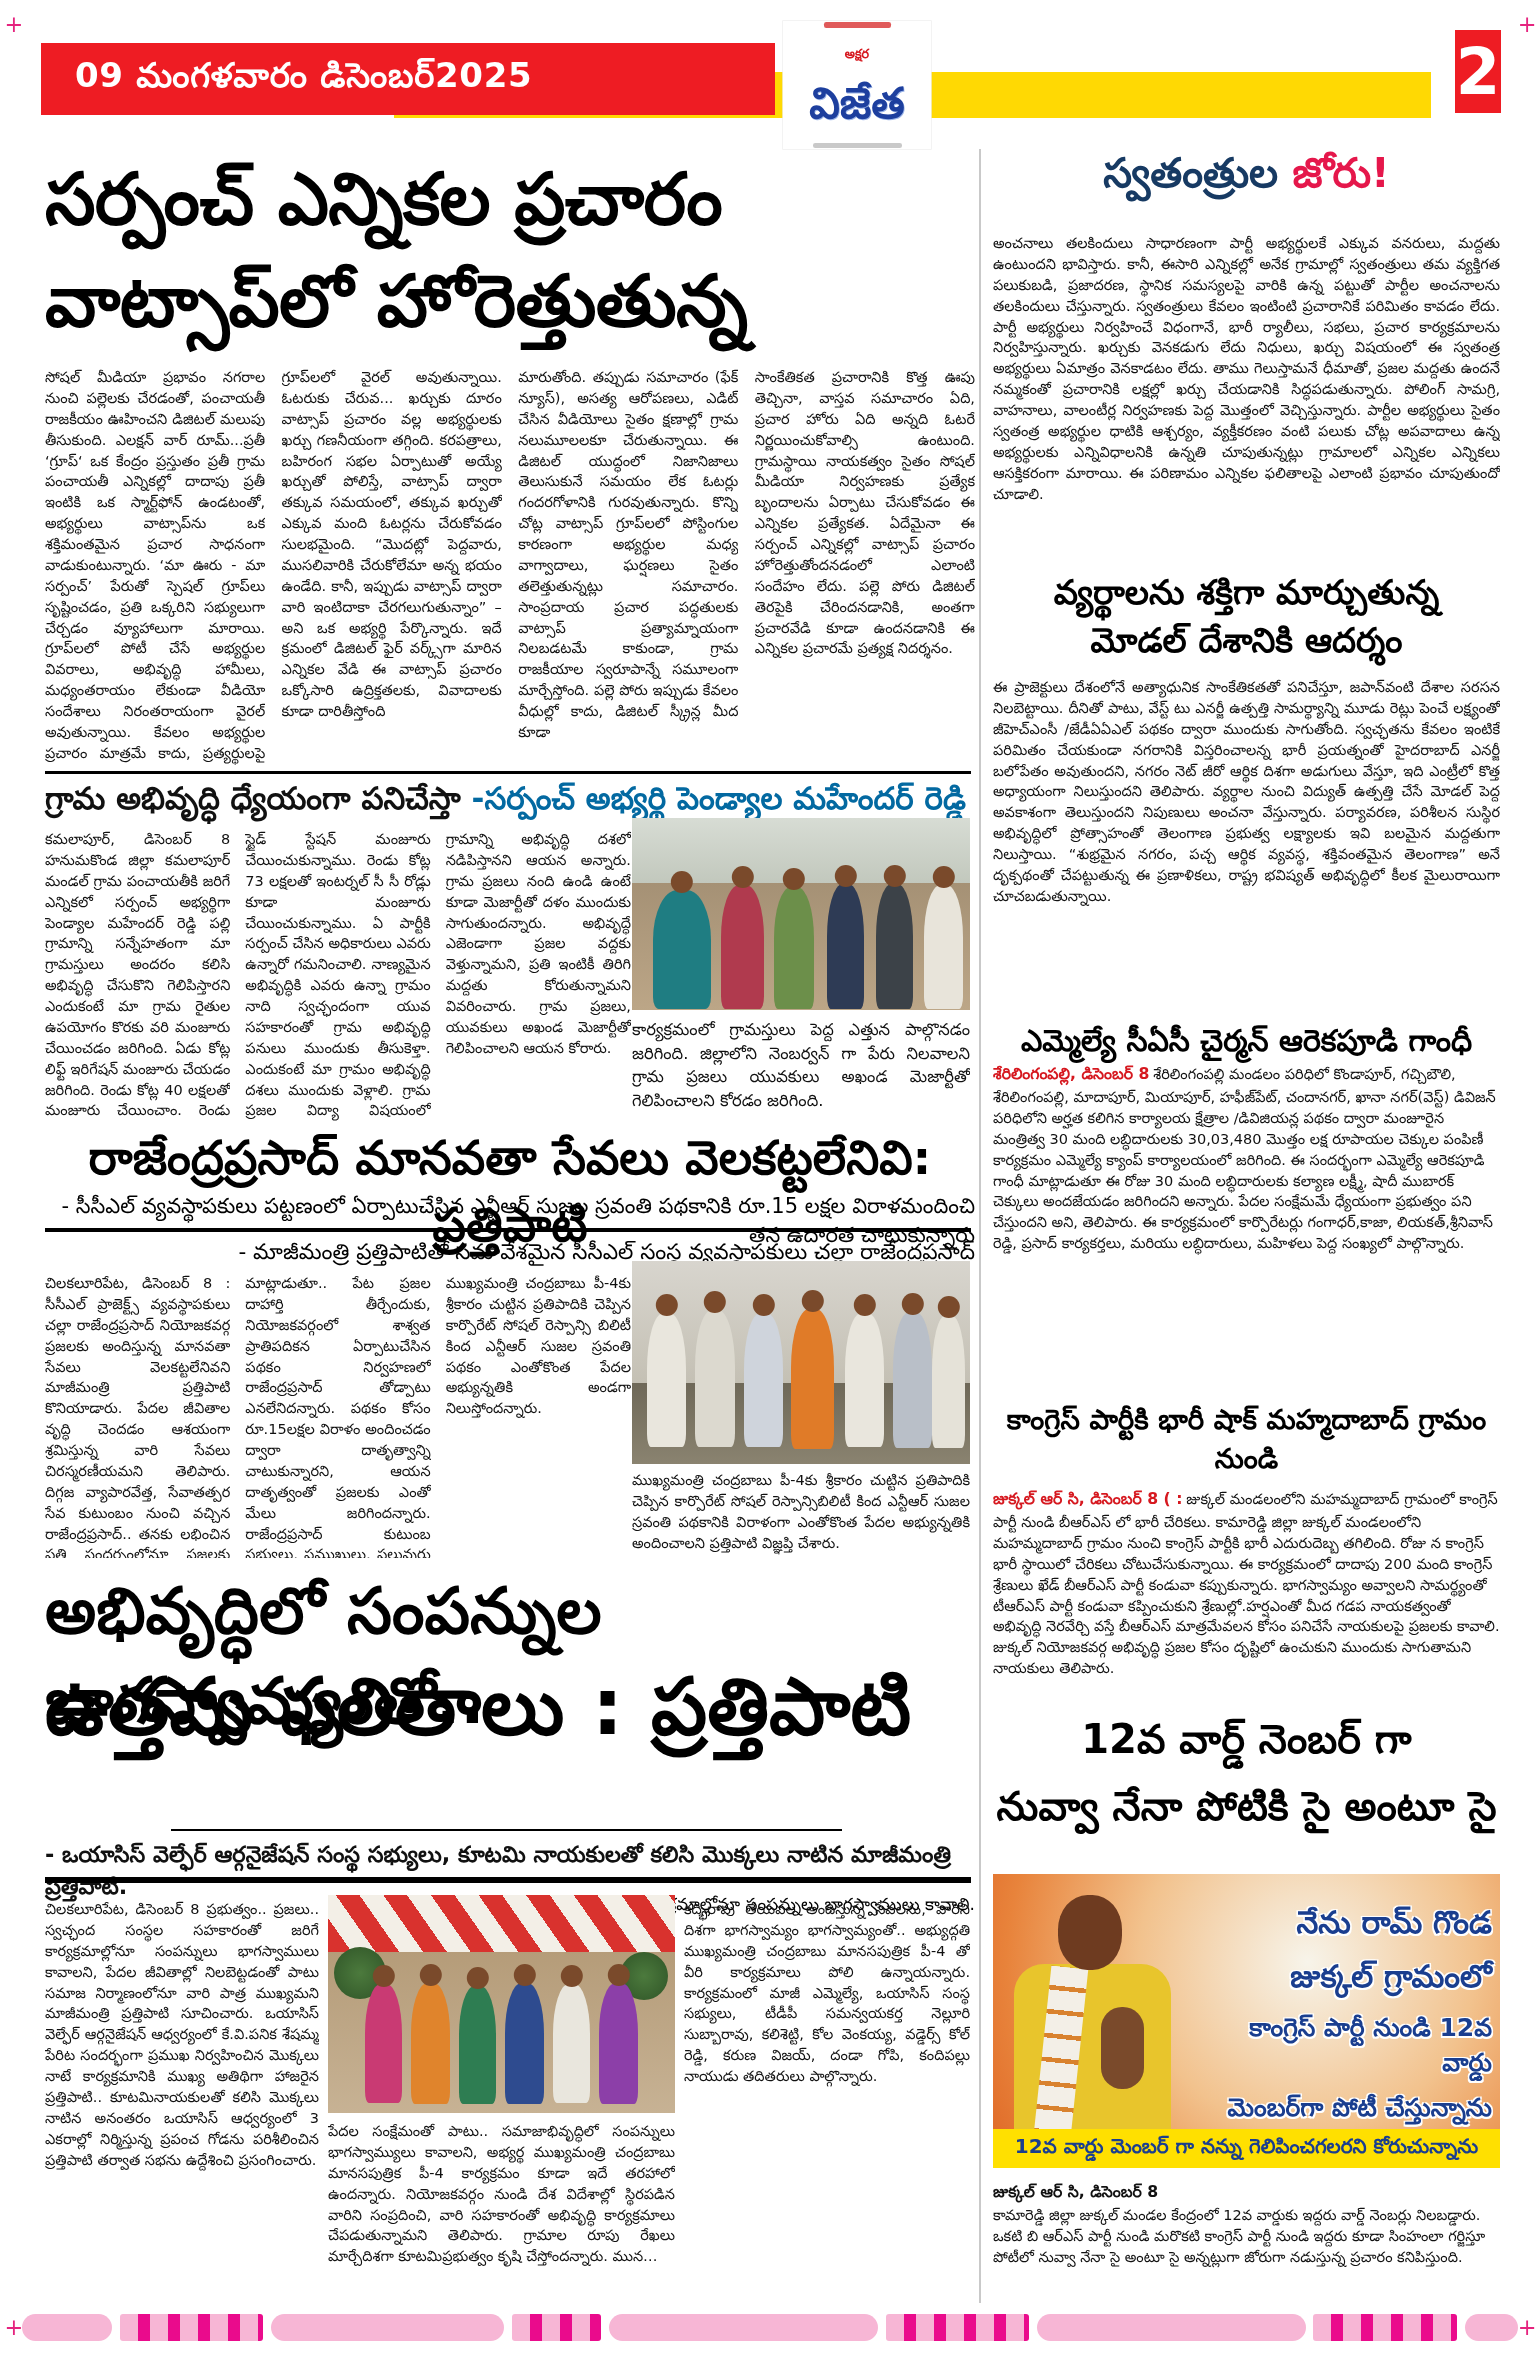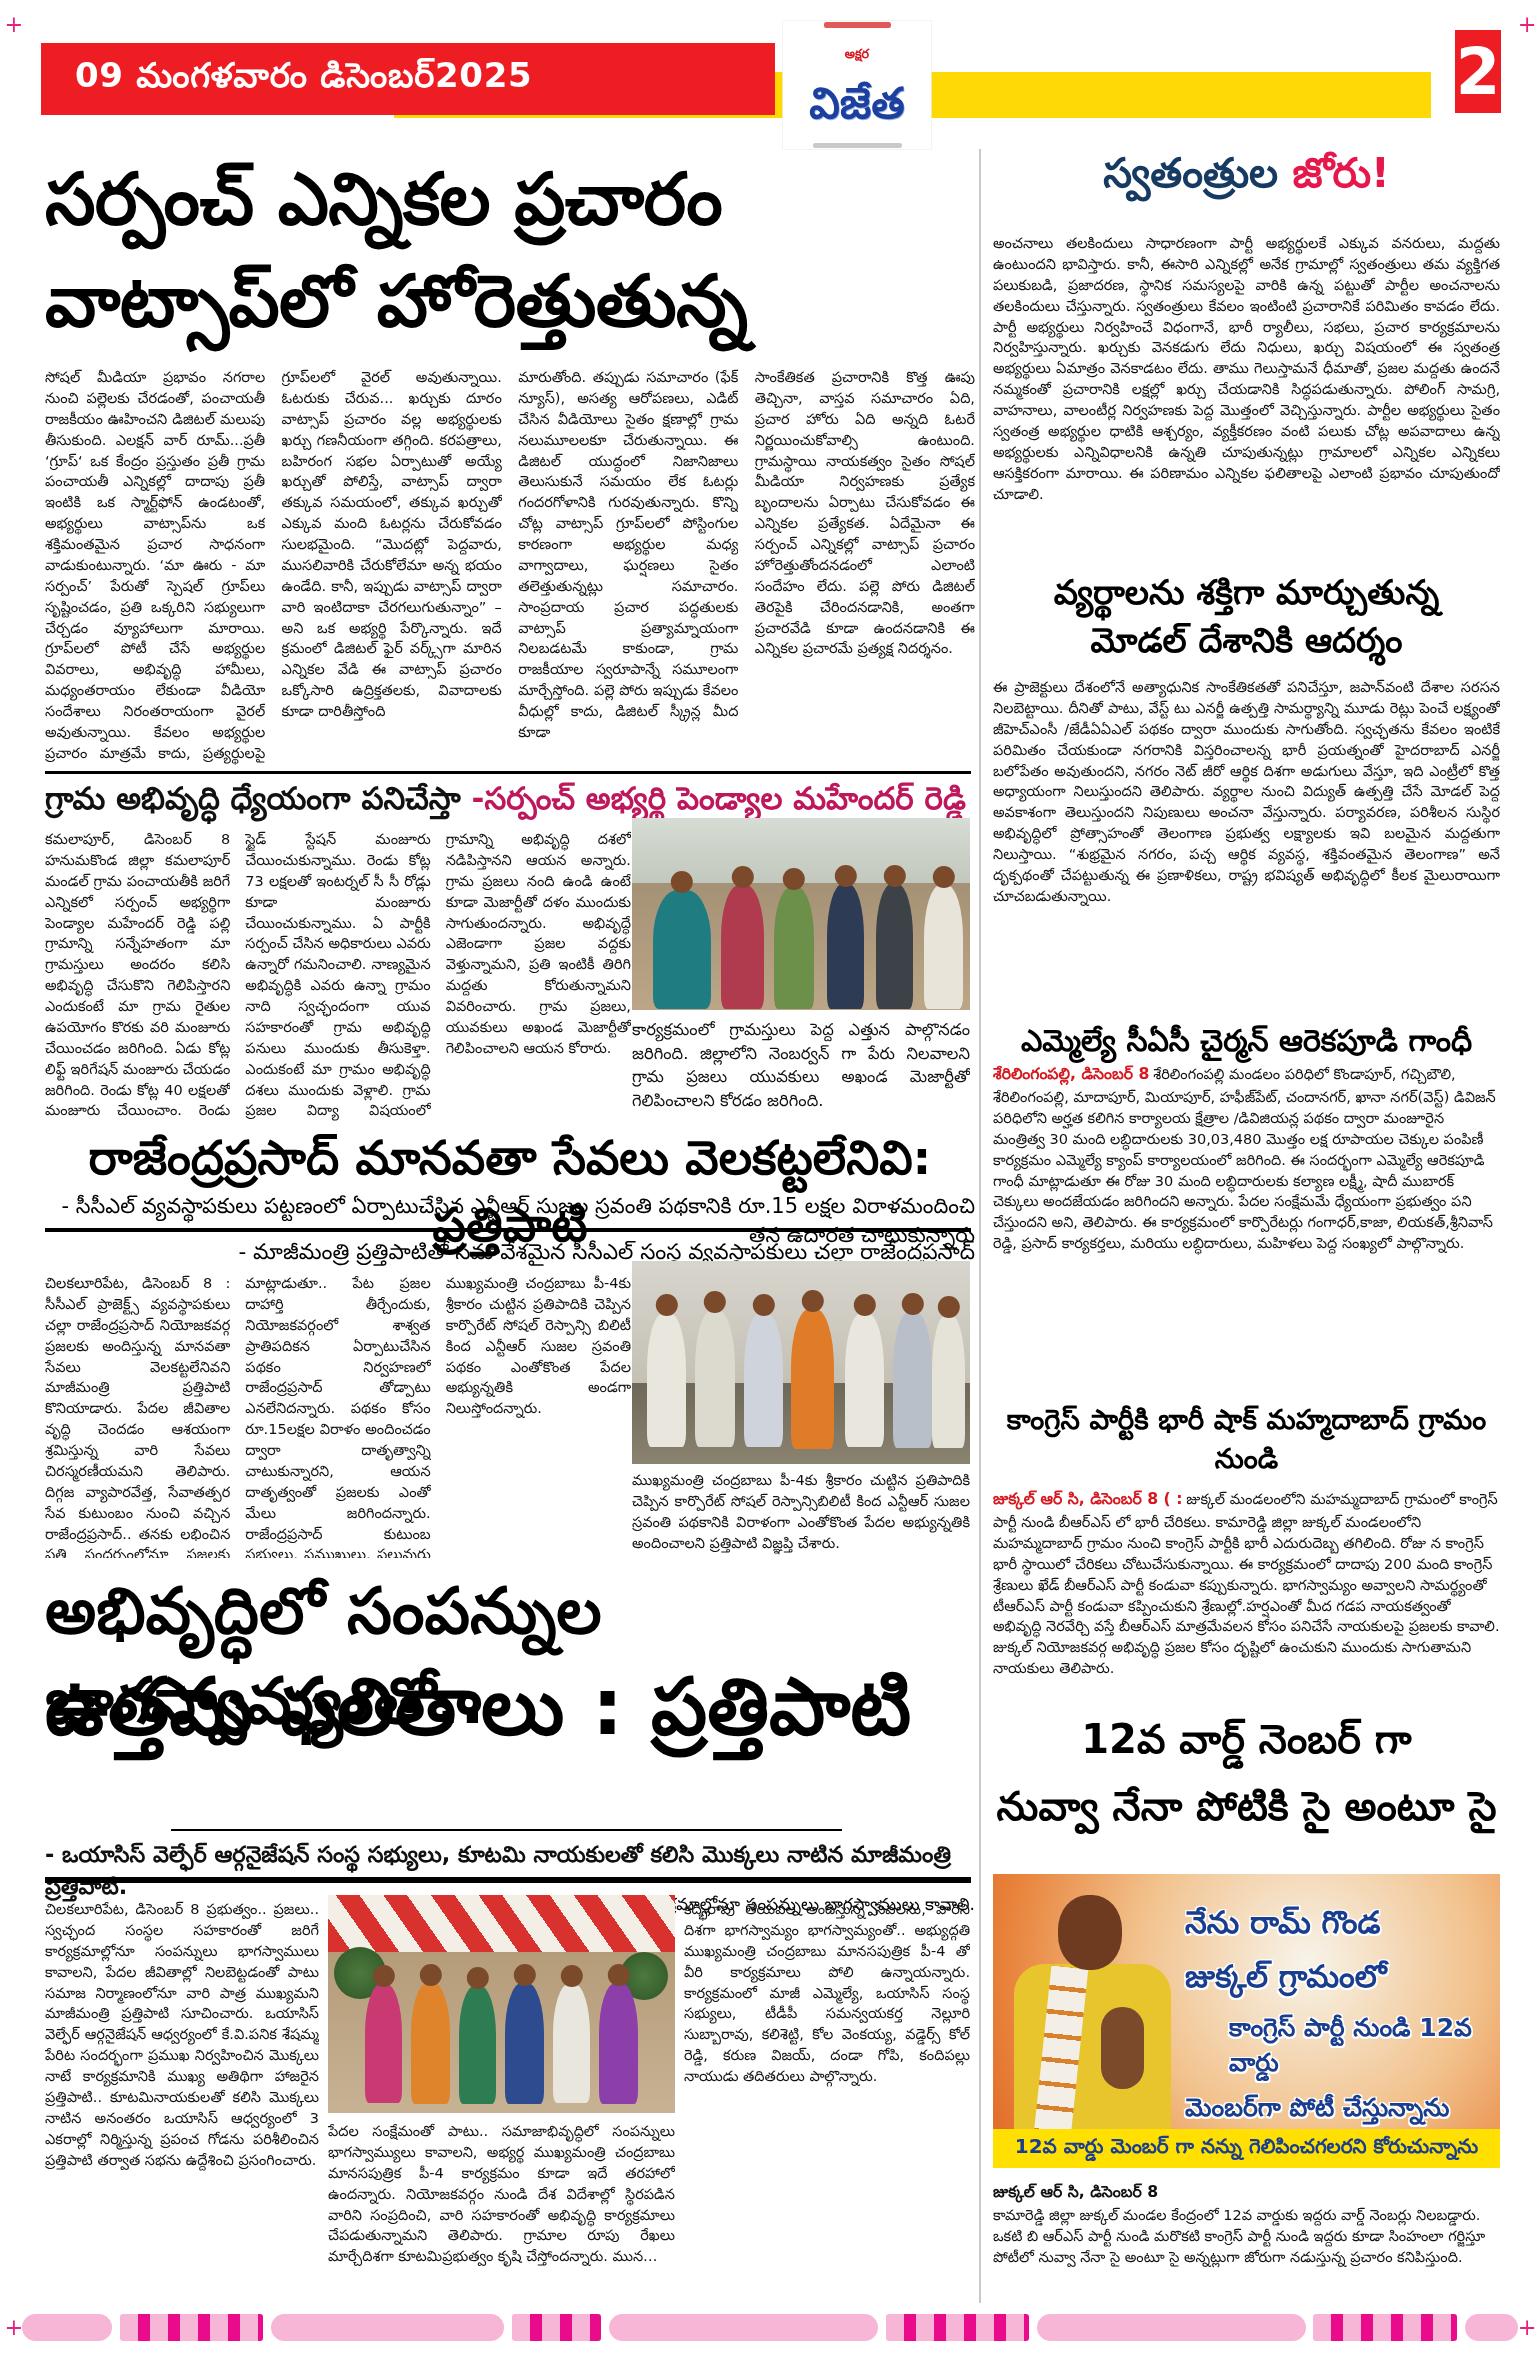--- a/index.html
+++ b/index.html
@@ -29,21 +29,21 @@
   
   .lead-hl{position:absolute;left:45px;top:148px;width:930px;font-weight:900;color:#000;
            font-size:72px;line-height:1.42;letter-spacing:-0.7px;}
   .rail-hl1{position:absolute;left:993px;top:151px;width:507px;text-align:center;
             font-size:41px;font-weight:900;line-height:1.1;}
   .rail-hl1 .blue{color:#173a63;} .rail-hl1 .red{color:#e5174b;}
   .bodytext{font-size:14.5px;line-height:1.44;text-align:justify;color:#111;overflow:hidden;}
   .colrow{position:absolute;display:flex;}
   .colrow .col{overflow:hidden;}
   .subhead1{position:absolute;left:45px;top:780px;width:930px;font-size:31px;font-weight:800;white-space:nowrap;}
-  .subhead1 .red{color:#be185d;text-align:right;}
+  .subhead1 .red{color:#0369a1;text-align:right;}
   .hl2{position:absolute;left:45px;top:1130px;width:930px;text-align:center;
        font-size:47px;font-weight:900;color:#000;}
   .deck{position:absolute;left:45px;width:930px;text-align:right;font-weight:400;color:#000;}
   .hl3a{position:absolute;left:45px;top:1574px;width:930px;font-size:64px;font-weight:900;color:#000;}
   .hl3b{position:absolute;left:45px;top:1661px;width:930px;font-size:79px;font-weight:900;color:#000;}
   .rail-h{position:absolute;left:993px;width:507px;text-align:center;font-weight:900;color:#000;}
   .dateline{color:#d6181f;font-weight:800;}
   
   .photo{position:absolute;overflow:hidden;background:#b9a58a;}
   .ph-sky{position:absolute;left:0;top:0;right:0;height:34%;background:linear-gradient(#d7dcd4,#c2c8bd);}
@@ -58,21 +58,21 @@
                   width:22.4px;height:22.4px;border-radius:50%;background:#7a4a2b;}
   
   .ad{position:absolute;left:993px;top:1874px;width:507px;height:294px;overflow:hidden;
       background:radial-gradient(circle at 62% 30%, #f7f4ea 0%, #f2c28d 45%, #e8833b 80%, #de6524 100%);}
   .ad-man{position:absolute;left:13.4px;top:21px;width:171px;height:246px;}
   .ad-head{position:absolute;left:52px;top:0;width:64px;height:75px;border-radius:46%;background:#6e3b20;}
   .ad-body{position:absolute;left:7.5px;top:69px;width:157px;height:186px;border-radius:30px 30px 0 0;background:#e8c52c;}
   .ad-scarf{position:absolute;left:36px;top:72px;width:37px;height:179px;background:
             repeating-linear-gradient(#f3efe7 0 19.4px,#d9822e 19.4px 24px);transform:rotate(6deg);}
   .ad-hands{position:absolute;left:95px;top:112px;width:43px;height:82px;border-radius:21px;background:#7a4a2b;}
-  .ad-text{position:absolute;left:192px;top:30px;width:320px;text-align:left;color:#1a3e8f;font-weight:900;
+  .ad-text{position:absolute;left:179px;top:30px;width:320px;text-align:right;color:#1a3e8f;font-weight:900;
            text-shadow:-1.5px -1.5px 0 #fff,1.5px -1.5px 0 #fff,-1.5px 1.5px 0 #fff,1.5px 1.5px 0 #fff,0 2.2px 0 #fff;}
   .ad-text .l{margin-bottom:10.4px;}
   .ad-strip{position:absolute;left:0;bottom:0;width:100%;height:39px;background:#ffe000;
             display:flex;align-items:center;justify-content:center;color:#1a3e8f;
             font-size:20px;font-weight:900;}
   
   .footer-strip{position:absolute;left:22.4px;top:2314px;width:1496px;height:27px;display:flex;align-items:stretch;gap:7.5px;}
   .fs-pill{background:#f7b6d5;border-radius:13.4px;flex:2.6;}
   .fs-bars{flex:1.6;background:repeating-linear-gradient(90deg,#f7b6d5 0 18px,#ea0b8c 18px 30px);border-radius:3px;}
 </style>

